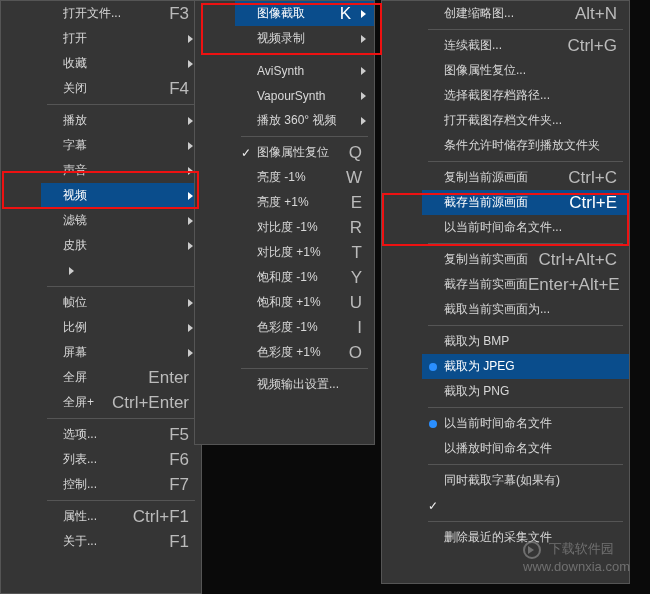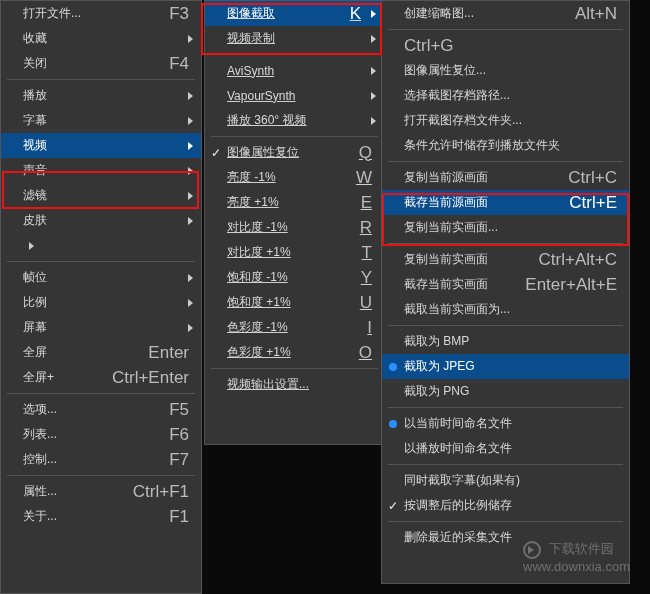--- a/index.html
+++ b/index.html
@@ -11,23 +11,24 @@
     width: 650px;
     height: 594px;
     overflow: hidden;
     position: relative;
   }
   .menu-col {
     position: absolute;
     top: 0;
     background: #353535;
     border: 1px solid #555;
+    padding-left: 40px;
   }
   .col1 { left: 0; width: 202px; height: 594px; }
-  .col2 { left: 204px; width: 181px; height: 445px; text-decoration: underline; }
+  .col2 { left: 194px; width: 181px; height: 445px; }
   .col3 { left: 381px; width: 249px; height: 584px; }
 
   .menu-item {
     display: flex;
     align-items: center;
     height: 25px;
     padding: 0 8px 0 22px;
     color: #d8d8d8;
     position: relative;
     white-space: nowrap;
@@ -104,42 +105,46 @@
 </style>
 </head>
 <body>
 
 <div class="menu-col col1" id="col1">
     <div class="menu-item">
       <span class="label">打开文件...</span>
       <span class="shortcut">F3</span>
     </div>
     <div class="menu-item">
+      <span class="label">打开</span>
+      <span class="arrow"></span>
+    </div>
+    <div class="menu-item">
       <span class="label">收藏</span>
       <span class="arrow"></span>
     </div>
     <div class="menu-item">
       <span class="label">关闭</span>
       <span class="shortcut">F4</span>
     </div>
     <div class="menu-sep"></div>
     <div class="menu-item">
       <span class="label">播放</span>
       <span class="arrow"></span>
     </div>
     <div class="menu-item">
       <span class="label">字幕</span>
       <span class="arrow"></span>
     </div>
+    <div class="menu-item">
+      <span class="label">声音</span>
+      <span class="arrow"></span>
+    </div>
     <div class="menu-item hover">
       <span class="label">视频</span>
-      <span class="arrow"></span>
-    </div>
-    <div class="menu-item">
-      <span class="label">声音</span>
       <span class="arrow"></span>
     </div>
     <div class="menu-item">
       <span class="label">滤镜</span>
       <span class="arrow"></span>
     </div>
     <div class="menu-item">
       <span class="label">皮肤</span>
       <span class="arrow"></span>
     </div>
@@ -256,20 +261,21 @@
       <span class="label">视频输出设置...</span>
     </div>
   </div>
 <div class="menu-col col3" id="col3">
     <div class="menu-item">
       <span class="label">创建缩略图...</span>
       <span class="shortcut">Alt+N</span>
     </div>
     <div class="menu-sep"></div>
     <div class="menu-item">
+      <span class="label">连续截图...</span>
       <span class="shortcut">Ctrl+G</span>
     </div>
     <div class="menu-item">
       <span class="label">图像属性复位...</span>
     </div>
     <div class="menu-item">
       <span class="label">选择截图存档路径...</span>
     </div>
     <div class="menu-item">
       <span class="label">打开截图存档文件夹...</span>
@@ -280,21 +286,21 @@
     <div class="menu-sep"></div>
     <div class="menu-item">
       <span class="label">复制当前源画面</span>
       <span class="shortcut">Ctrl+C</span>
     </div>
     <div class="menu-item hover">
       <span class="label">截存当前源画面</span>
       <span class="shortcut">Ctrl+E</span>
     </div>
     <div class="menu-item">
-      <span class="label">复制当前实画面...</span>
+      <span class="label">以当前时间命名文件...</span>
     </div>
     <div class="menu-sep"></div>
     <div class="menu-item">
       <span class="label">复制当前实画面</span>
       <span class="shortcut">Ctrl+Alt+C</span>
     </div>
     <div class="menu-item">
       <span class="label">截存当前实画面</span>
       <span class="shortcut">Enter+Alt+E</span>
     </div>
@@ -319,21 +325,20 @@
     </div>
     <div class="menu-item">
       <span class="label">以播放时间命名文件</span>
     </div>
     <div class="menu-sep"></div>
     <div class="menu-item">
       <span class="label">同时截取字幕(如果有)</span>
     </div>
     <div class="menu-item">
       <span class="check">✓</span>
-      <span class="label">按调整后的比例储存</span>
     </div>
     <div class="menu-sep"></div>
     <div class="menu-item">
       <span class="label">删除最近的采集文件</span>
     </div>
   </div>
 
 <div class="red-box rb1"></div>
 <div class="red-box rb2"></div>
 <div class="red-box rb3"></div>

